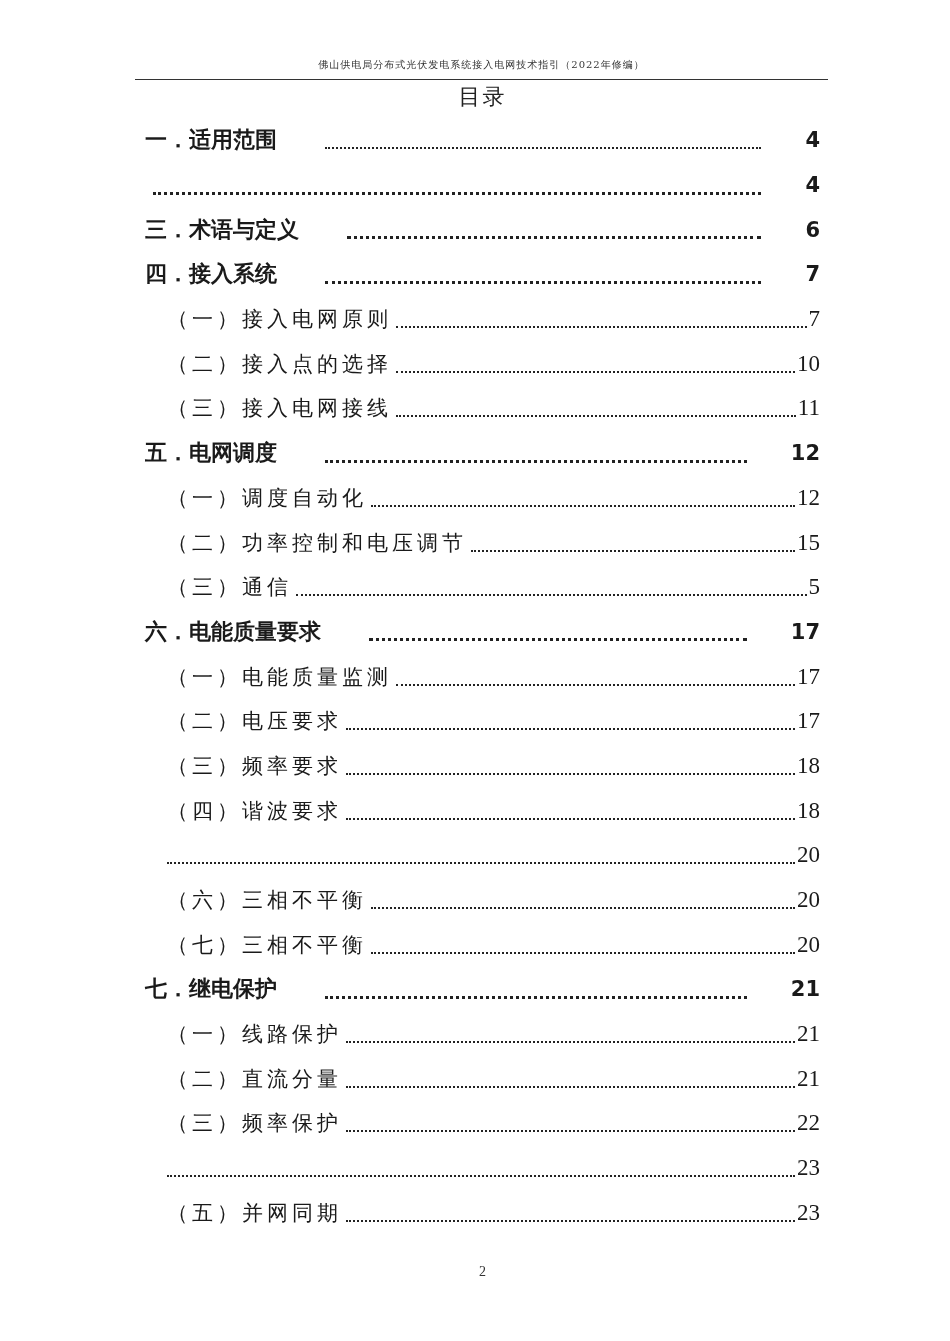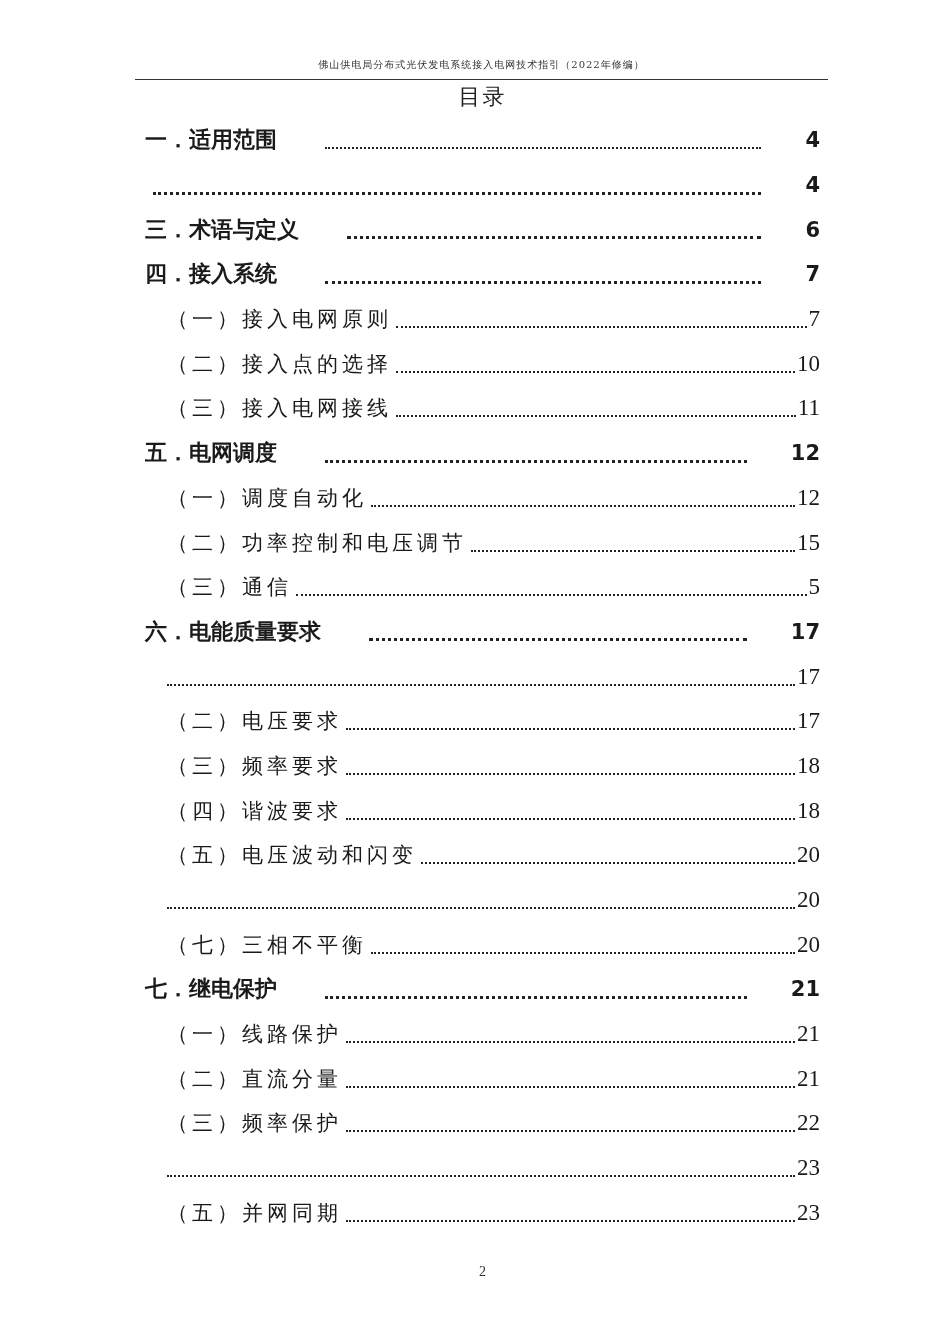--- a/index.html
+++ b/index.html
@@ -82,44 +82,45 @@
       <span class="label">（三）通信</span>
       <span class="leader"></span>
       <span class="page">5</span>
     </div>
   <div class="row l1">
       <span class="label">六．电能质量要求</span>
       <span class="leader"></span>
       <span class="page">17</span>
     </div>
   <div class="row l2">
+      <span class="label">（一）电能质量监测</span>
       <span class="leader"></span>
       <span class="page">17</span>
     </div>
   <div class="row l2">
       <span class="label">（二）电压要求</span>
       <span class="leader"></span>
       <span class="page">17</span>
     </div>
   <div class="row l2">
       <span class="label">（三）频率要求</span>
       <span class="leader"></span>
       <span class="page">18</span>
     </div>
   <div class="row l2">
       <span class="label">（四）谐波要求</span>
       <span class="leader"></span>
       <span class="page">18</span>
     </div>
   <div class="row l2">
-      <span class="label">（五）电压波动和闪变</span>
       <span class="leader"></span>
       <span class="page">20</span>
     </div>
   <div class="row l2">
+      <span class="label">（六）三相不平衡</span>
       <span class="leader"></span>
       <span class="page">20</span>
     </div>
   <div class="row l2">
       <span class="label">（七）三相不平衡</span>
       <span class="leader"></span>
       <span class="page">20</span>
     </div>
   <div class="row l1">
       <span class="label">七．继电保护</span>

